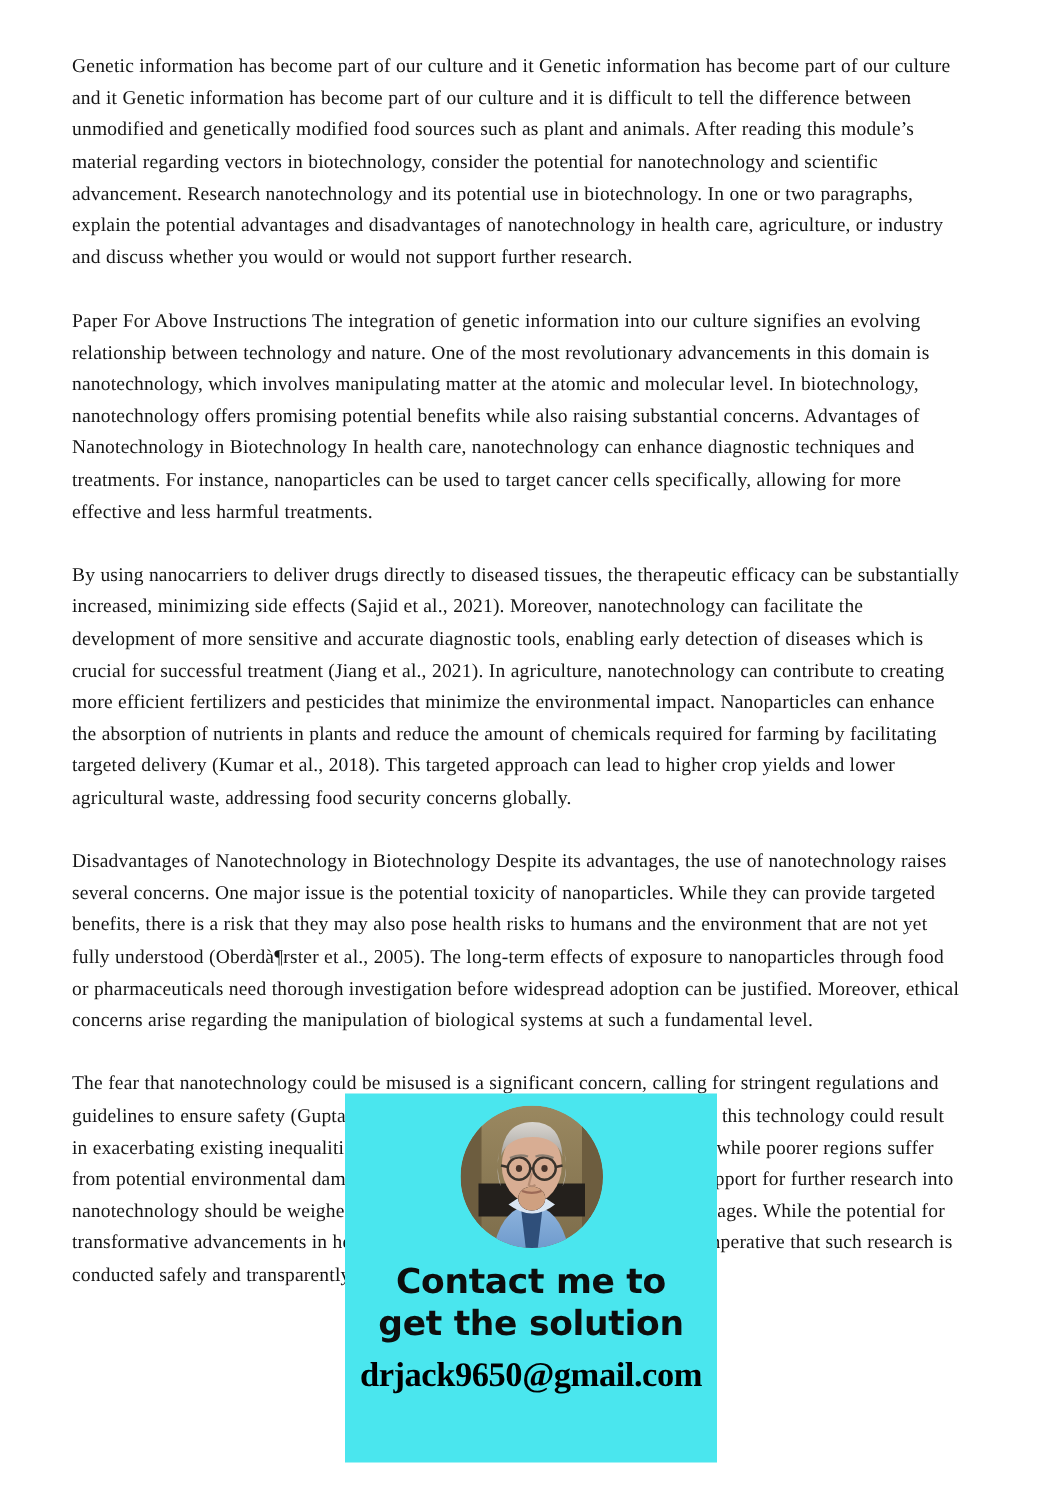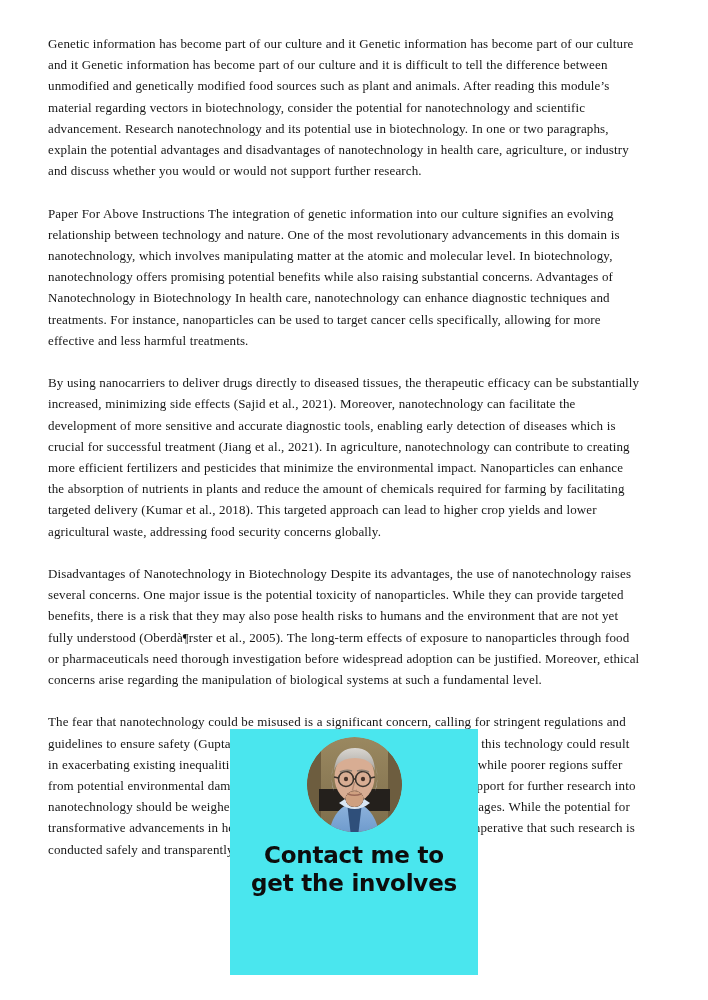--- a/index.html
+++ b/index.html
@@ -149,19 +149,20 @@
           <path d="M33 35 q6 -3 12 -1" stroke="#8d7f72" stroke-width="1.5" fill="none"></path>
           <path d="M50 34 q6 -2 12 1" stroke="#8d7f72" stroke-width="1.5" fill="none"></path>
           <path d="M47.5 45 l-2 8 q2 1.6 4.5 0" stroke="#b48c74" stroke-width="1.4" fill="none"></path>
           <path d="M41 57 q6.5 2.5 13 0" stroke="#9c6a57" stroke-width="1.6" fill="none"></path>
         </g>
       </svg>
     </div>
 
     <div id="wm-headline">
       <span class="l1">Contact me to</span>
-      <span class="l2">get the involves</span>
+      <span class="l2">get the solution</span>
     </div>
 
+    <div id="wm-email">drjack9650@gmail.com</div>
 
   </div>
 
 </div>
 
 </body></html>

